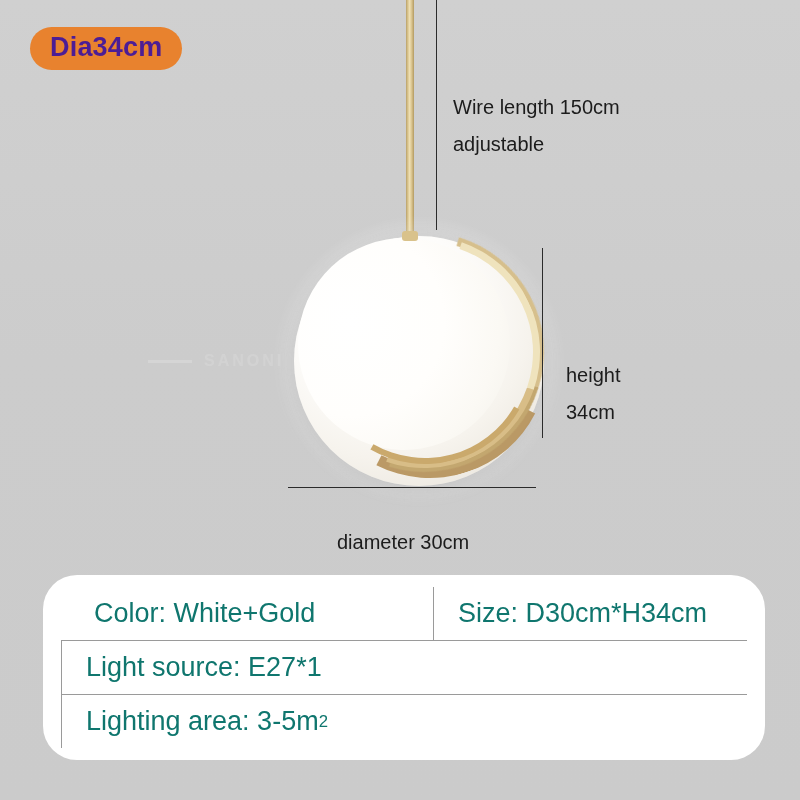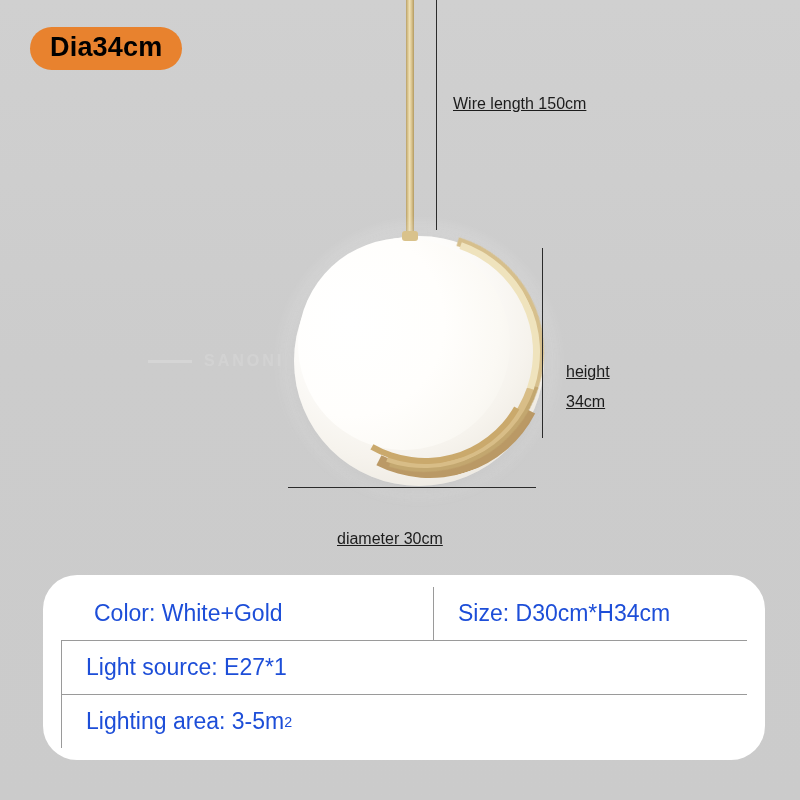--- a/index.html
+++ b/index.html
@@ -23,21 +23,21 @@
   }
 
   
   .badge {
     position: absolute;
     left: 30px;
     top: 27px;
     padding: 7px 20px 9px 20px;
     background: #e8822e;
     border-radius: 24px;
-    color: #000000;
+    color: #4c1d95;
     font-size: 27px;
     font-weight: 700;
     letter-spacing: 0.2px;
     line-height: 1;
     white-space: nowrap;
   }
 
   
   .rod {
     position: absolute;
@@ -185,24 +185,23 @@
     background: #2b2b2b;
   }
   .dim-line-h {
     position: absolute;
     height: 1px;
     background: #2b2b2b;
   }
   .dim-label {
     position: absolute;
     color: #1c1c1c;
-    font-size: 16px;
+    font-size: 20px;
     line-height: 1.85;
     white-space: nowrap;
-    text-decoration: underline;
   }
 
   #wire-line  { left: 436px; top: 0px;   height: 230px; }
   #wire-label { left: 453px; top: 89px;  }
 
   #height-line  { left: 542px; top: 248px; height: 190px; }
   #height-label { left: 566px; top: 315px; margin-top: 42px; }
 
   #diam-line  { left: 288px; top: 487px; width: 248px; }
   #diam-label { left: 337px; top: 524px; }
@@ -222,22 +221,22 @@
     flex-direction: column;
   }
   .spec-row {
     flex: 1;
     display: flex;
     align-items: center;
     border-bottom: 1px solid #9a9a9a;
   }
   .spec-row:last-child { border-bottom: none; }
   .spec-cell {
-    color: #1d4ed8;
-    font-size: 23px;
+    color: #0f766e;
+    font-size: 27px;
     padding-left: 33px;
     box-sizing: border-box;
     white-space: nowrap;
   }
   .spec-cell.left  { width: 372px; }
   .spec-cell.right { flex: 1; border-left: 1px solid #9a9a9a; height: 100%;
                      display: flex; align-items: center; padding-left: 24px; }
   .spec-row:first-child .spec-cell.right { border-left: 1px solid #9a9a9a; }
   sup { font-size: 0.62em; vertical-align: super; }
 </style>
@@ -262,20 +261,21 @@
   </div>
 
   <div class="watermark">
     <div class="wm-dash"></div>
     <div class="wm-text">SANONI</div>
   </div>
 
   <div class="dim-line-v" id="wire-line"></div>
   <div class="dim-label" id="wire-label">
     <div>Wire length 150cm</div>
+    <div>adjustable</div>
   </div>
 
   <div class="dim-line-v" id="height-line"></div>
   <div class="dim-label" id="height-label">
     <div>height</div>
     <div>34cm</div>
   </div>
 
   <div class="dim-line-h" id="diam-line"></div>
   <div class="dim-label" id="diam-label">diameter 30cm</div>

